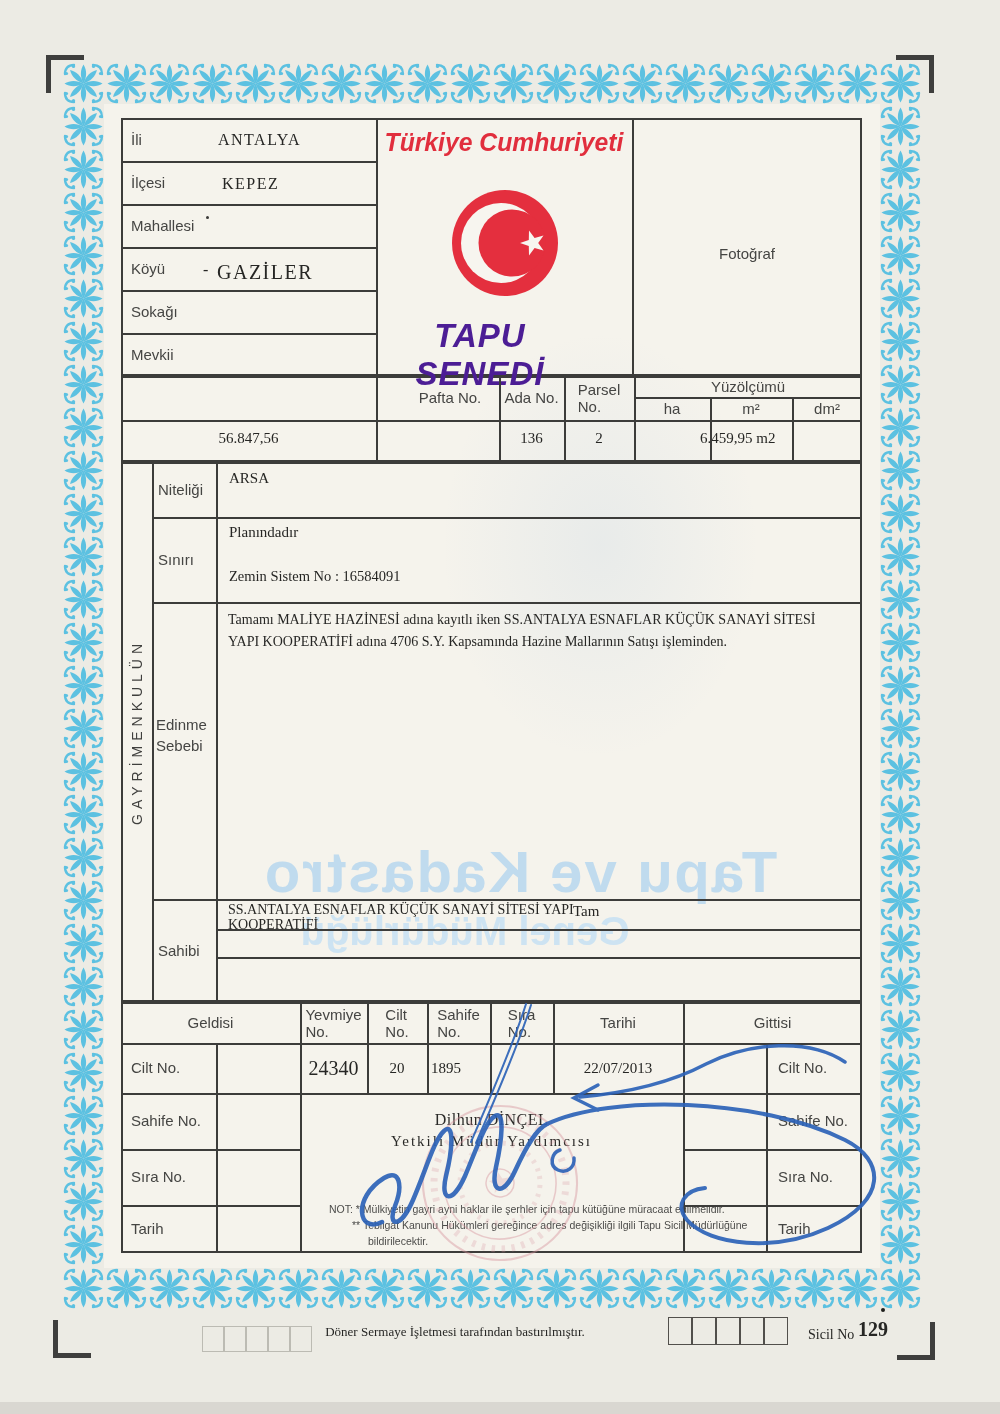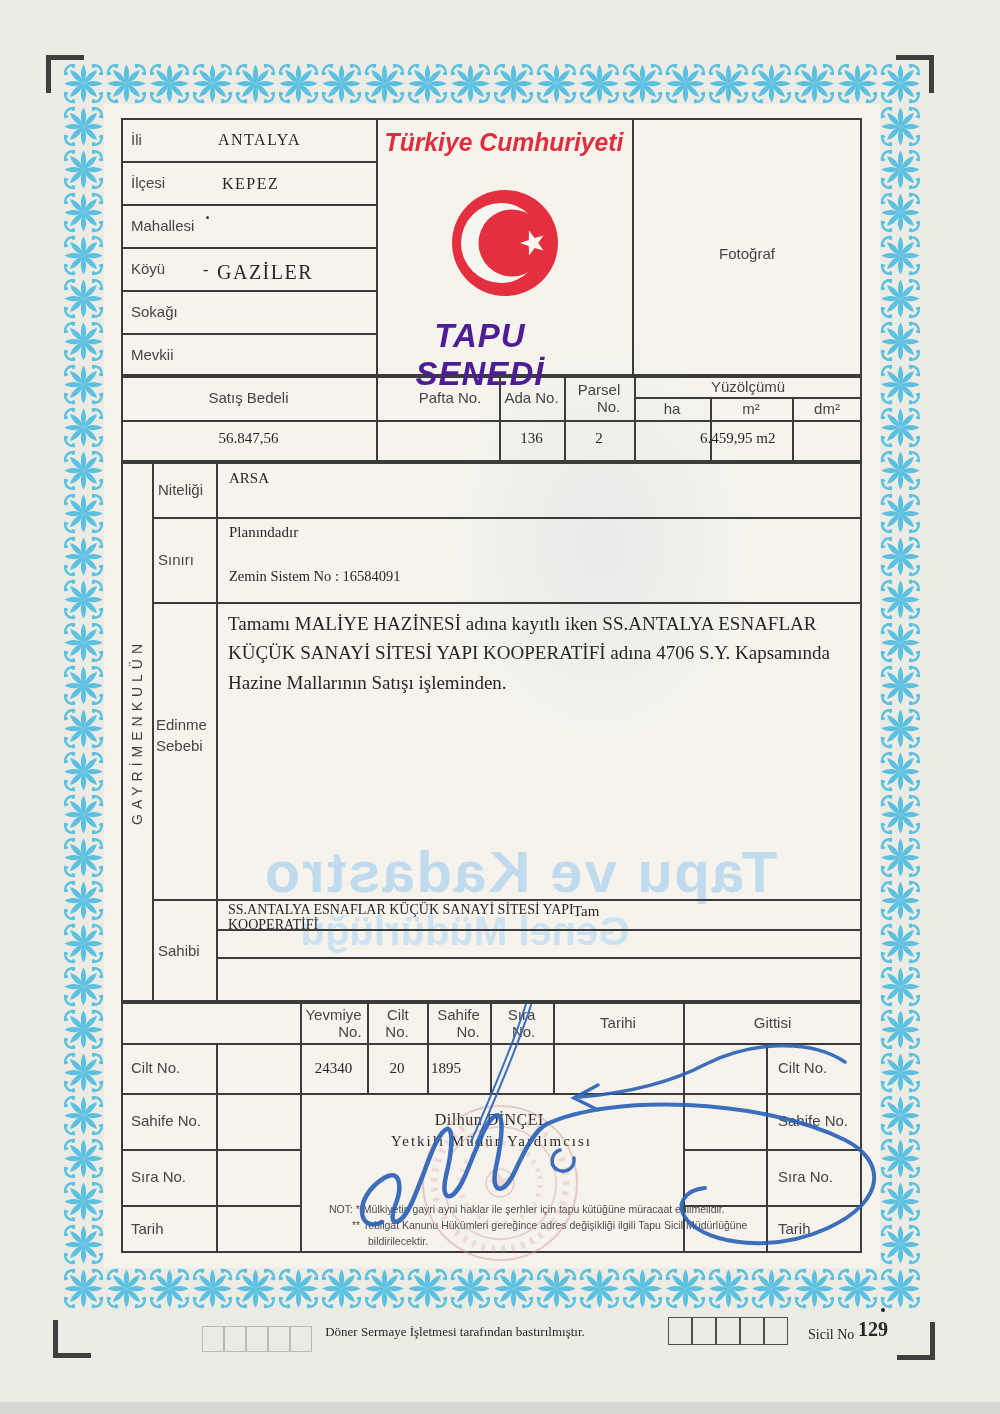--- a/index.html
+++ b/index.html
@@ -14,21 +14,21 @@
   #wm-line2{font:bold 40px "Liberation Sans",sans-serif;color:#cde3f2;margin-top:4px;margin-left:110px}
   #wm-blob{position:absolute;left:440px;top:330px;width:320px;height:430px;z-index:1;
     background:radial-gradient(ellipse at center, rgba(120,165,215,0.10), rgba(120,165,215,0) 70%)}
   #content{position:absolute;left:0;top:0;width:1000px;height:1414px;z-index:2}
   .box{position:absolute;border:2px solid #3c3c3a}
   .gline{position:absolute;background:#3c3c3a}
   .lbl{position:absolute;font-size:15px;color:#454543}
   .val{position:absolute;font-family:"Liberation Serif",serif;color:#262624}
   .ctr{text-align:center}
   .pre{white-space:pre-line}
-  .flexc{display:flex;align-items:center;justify-content:center;text-align:right}
+  .flexc{display:flex;align-items:center;justify-content:center;text-align:left}
   #section-vertical{position:absolute;left:121px;top:462px;width:31px;height:540px;
     display:flex;align-items:center;justify-content:center;
     writing-mode:vertical-rl;transform:rotate(180deg);
     font-size:14px;letter-spacing:5px;color:#3f3f3d}
   #country-name{position:absolute;left:376px;top:127px;width:256px;text-align:center;
     font-style:italic;font-weight:bold;font-size:26px;color:#e12e3d;transform:scaleX(.95)}
   #deed-title{position:absolute;left:376px;top:317px;width:208px;text-align:center;
     font-style:italic;font-weight:800;font-size:33px;color:#4c1d95;letter-spacing:1px}
   #cert-line1{position:absolute;left:300px;top:1096px;width:383px;text-align:center;font-size:15px;color:#3c3c3a}
   #cert-name{position:absolute;left:300px;top:1111px;width:383px;text-align:center;
@@ -2710,21 +2710,20 @@
   <svg class="abs" style="left:444px;top:182px" width="122" height="122" viewBox="0 0 122 122">
     <circle cx="61" cy="61" r="53" fill="#e42f3e"></circle>
     <circle cx="57" cy="61" r="40" fill="#f7f5ef"></circle>
     <circle cx="68" cy="61" r="33.5" fill="#e42f3e"></circle>
     <polygon fill="#f7f5ef" points="76,61 84.8,57.9 85,48.6 90.6,56.1 99.5,53.4 94.2,61 99.5,68.6 90.6,65.9 85,73.4 84.8,64.1"></polygon>
   </svg>
   <div id="deed-title">TAPU SENEDİ</div>
 
   <div class="lbl ctr" style="left:632px;top:245px;width:230px">Fotoğraf</div>
 
-  <div class="lbl ctr" style="left:121px;top:376px;width:255px;line-height:44px">Satış Bedeli</div>
   <div class="lbl ctr" style="left:376px;top:376px;width:148px;line-height:44px">Pafta No.</div>
   <div class="lbl ctr" style="left:499px;top:376px;width:65px;line-height:44px">Ada No.</div>
   <div class="lbl flexc pre" style="left:564px;top:376px;width:70px;height:44px;line-height:17px">Parsel
 No.</div>
   <div class="lbl ctr" style="left:634px;top:376px;width:228px;line-height:21px">Yüzölçümü</div>
   <div class="lbl ctr" style="left:634px;top:397px;width:76px;line-height:23px">ha</div>
   <div class="lbl ctr" style="left:710px;top:397px;width:82px;line-height:23px">m²</div>
   <div class="lbl ctr" style="left:792px;top:397px;width:70px;line-height:23px">dm²</div>
 
   <div class="val ctr" style="left:121px;top:430px;width:255px;font-size:15px">56.847,56</div>
@@ -2733,42 +2732,44 @@
   <div class="val ctr" style="left:564px;top:430px;width:70px;font-size:15px">2</div>
   <div class="val" style="left:700px;top:430px;font-size:15px">6.459,95 m2</div>
 
   <div id="section-vertical">GAYRİMENKULÜN</div>
   <div class="lbl" style="left:158px;top:462px;height:55px;line-height:55px">Niteliği</div>
   <div class="val" style="left:229px;top:470px;font-size:15px">ARSA</div>
   <div class="lbl" style="left:158px;top:517px;height:85px;line-height:85px">Sınırı</div>
   <div class="val" style="left:229px;top:524px;font-size:15px">Planındadır</div>
   <div class="val" style="left:229px;top:568px;font-size:14.5px">Zemin Sistem No : 16584091</div>
   <div class="lbl" style="left:156px;top:714px;width:60px;line-height:21px">Edinme Sebebi</div>
-  <div class="val" style="left:228px;top:609px;width:616px;font-size:19px;line-height:1.55">Tamamı MALİYE HAZİNESİ adına kayıtlı iken SS.ANTALYA ESNAFLAR KÜÇÜK SANAYİ SİTESİ YAPI KOOPERATİFİ adına 4706 S.Y. Kapsamında Hazine Mallarının Satışı işleminden.</div>
+  <div class="val" style="left:228px;top:609px;width:616px;font-size:14px;line-height:1.55">Tamamı MALİYE HAZİNESİ adına kayıtlı iken SS.ANTALYA ESNAFLAR KÜÇÜK SANAYİ SİTESİ YAPI KOOPERATİFİ adına 4706 S.Y. Kapsamında Hazine Mallarının Satışı işleminden.</div>
   <div class="lbl" style="left:158px;top:899px;height:103px;line-height:103px">Sahibi</div>
   <div class="val" style="left:228px;top:902px;font-size:14px;line-height:15px">SS.ANTALYA ESNAFLAR KÜÇÜK SANAYİ SİTESİ YAPI</div>
   <div class="val" style="left:228px;top:917px;font-size:14px;line-height:15px">KOOPERATİFİ</div>
   <div class="val" style="left:573px;top:903px;font-size:15px">Tam</div>
 
+  <div class="lbl ctr" style="left:121px;top:1002px;width:179px;line-height:41px">Geldisi</div>
   <div class="lbl flexc pre" style="left:300px;top:1002px;width:67px;height:41px;line-height:17px">Yevmiye
 No.</div>
   <div class="lbl flexc pre" style="left:367px;top:1002px;width:60px;height:41px;line-height:17px">Cilt
 No.</div>
   <div class="lbl flexc pre" style="left:427px;top:1002px;width:63px;height:41px;line-height:17px">Sahife
 No.</div>
   <div class="lbl flexc pre" style="left:490px;top:1002px;width:63px;height:41px;line-height:17px">Sıra
 No.</div>
   <div class="lbl ctr" style="left:553px;top:1002px;width:130px;line-height:41px">Tarihi</div>
   <div class="lbl ctr" style="left:683px;top:1002px;width:179px;line-height:41px">Gittisi</div>
 
   <div class="lbl" style="left:131px;top:1043px;height:50px;line-height:50px">Cilt No.</div>
-  <div class="val ctr" style="left:300px;top:1043px;width:67px;line-height:50px;font-size:15px">24340</div>
+  <div class="val ctr" style="left:300px;top:1043px;width:67px;line-height:50px;font-size:20px">24340</div>
   <div class="val ctr" style="left:367px;top:1043px;width:60px;line-height:50px;font-size:15px">20</div>
   <div class="val" style="left:431px;top:1043px;line-height:50px;font-size:15px">1895</div>
   <div class="val ctr" style="left:490px;top:1043px;width:63px;line-height:50px;font-size:15px"></div>
+  <div class="val ctr" style="left:553px;top:1043px;width:130px;line-height:50px;font-size:15px">22/07/2013</div>
   <div class="lbl" style="left:778px;top:1043px;height:50px;line-height:50px">Cilt No.</div>
   <div class="lbl" style="left:131px;top:1093px;height:56px;line-height:56px">Sahife No.</div>
   <div class="lbl" style="left:778px;top:1093px;height:56px;line-height:56px">Sahife No.</div>
   <div class="lbl" style="left:131px;top:1149px;height:56px;line-height:56px">Sıra No.</div>
   <div class="lbl" style="left:778px;top:1149px;height:56px;line-height:56px">Sıra No.</div>
   <div class="lbl" style="left:131px;top:1205px;height:48px;line-height:48px">Tarih</div>
   <div class="lbl" style="left:778px;top:1205px;height:48px;line-height:48px">Tarih</div>
 
   <div id="cert-name">Dilhun DİNÇEL</div>
   <div id="cert-title">Yetkili Müdür Yardımcısı</div>

